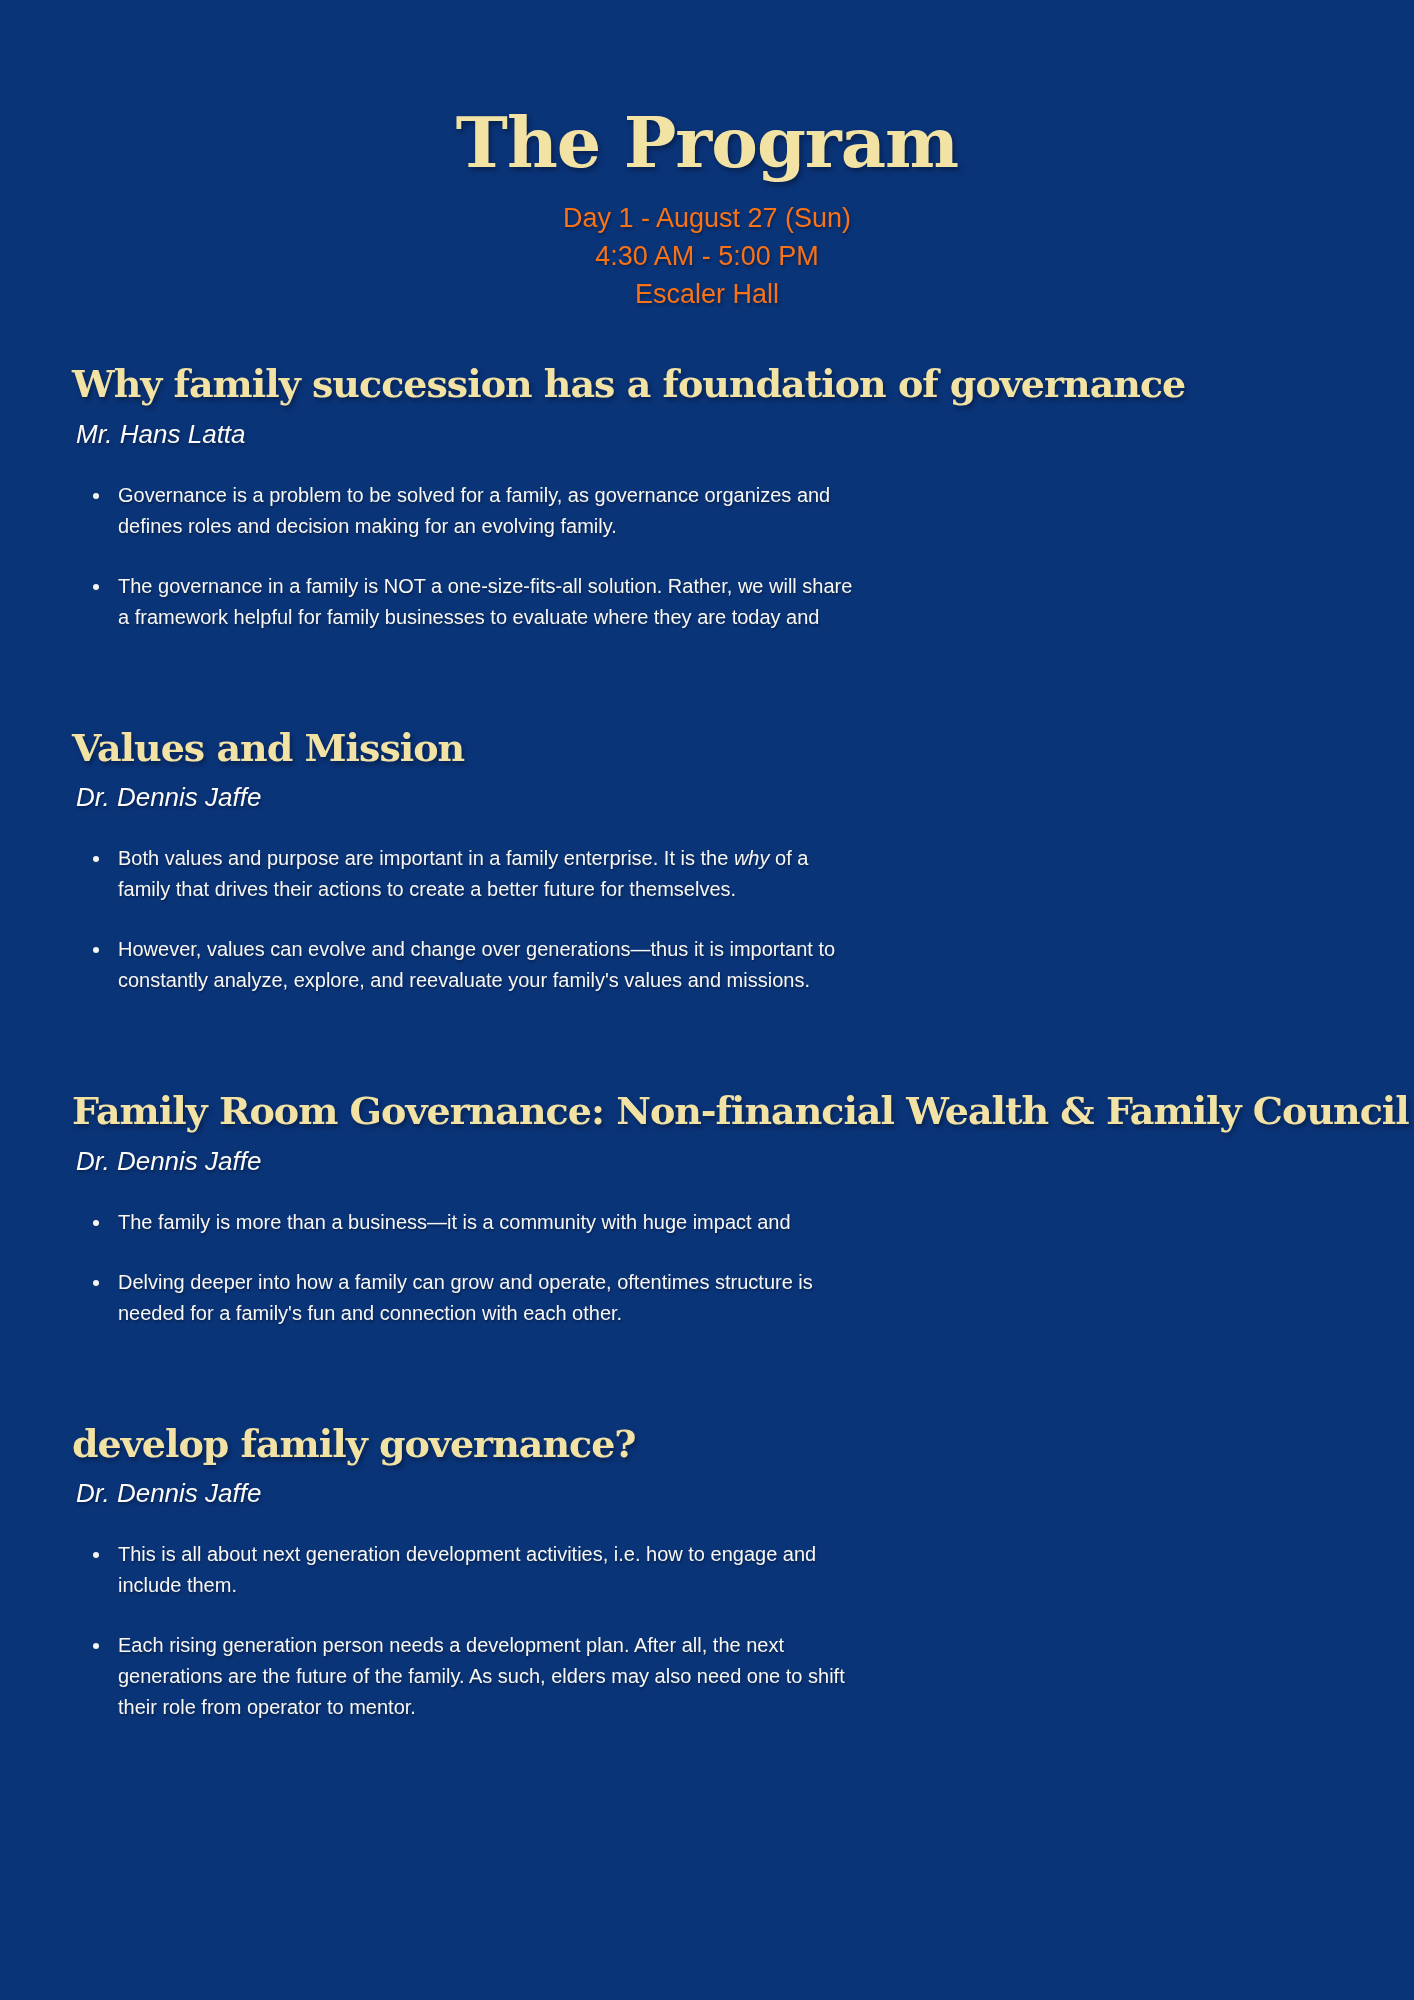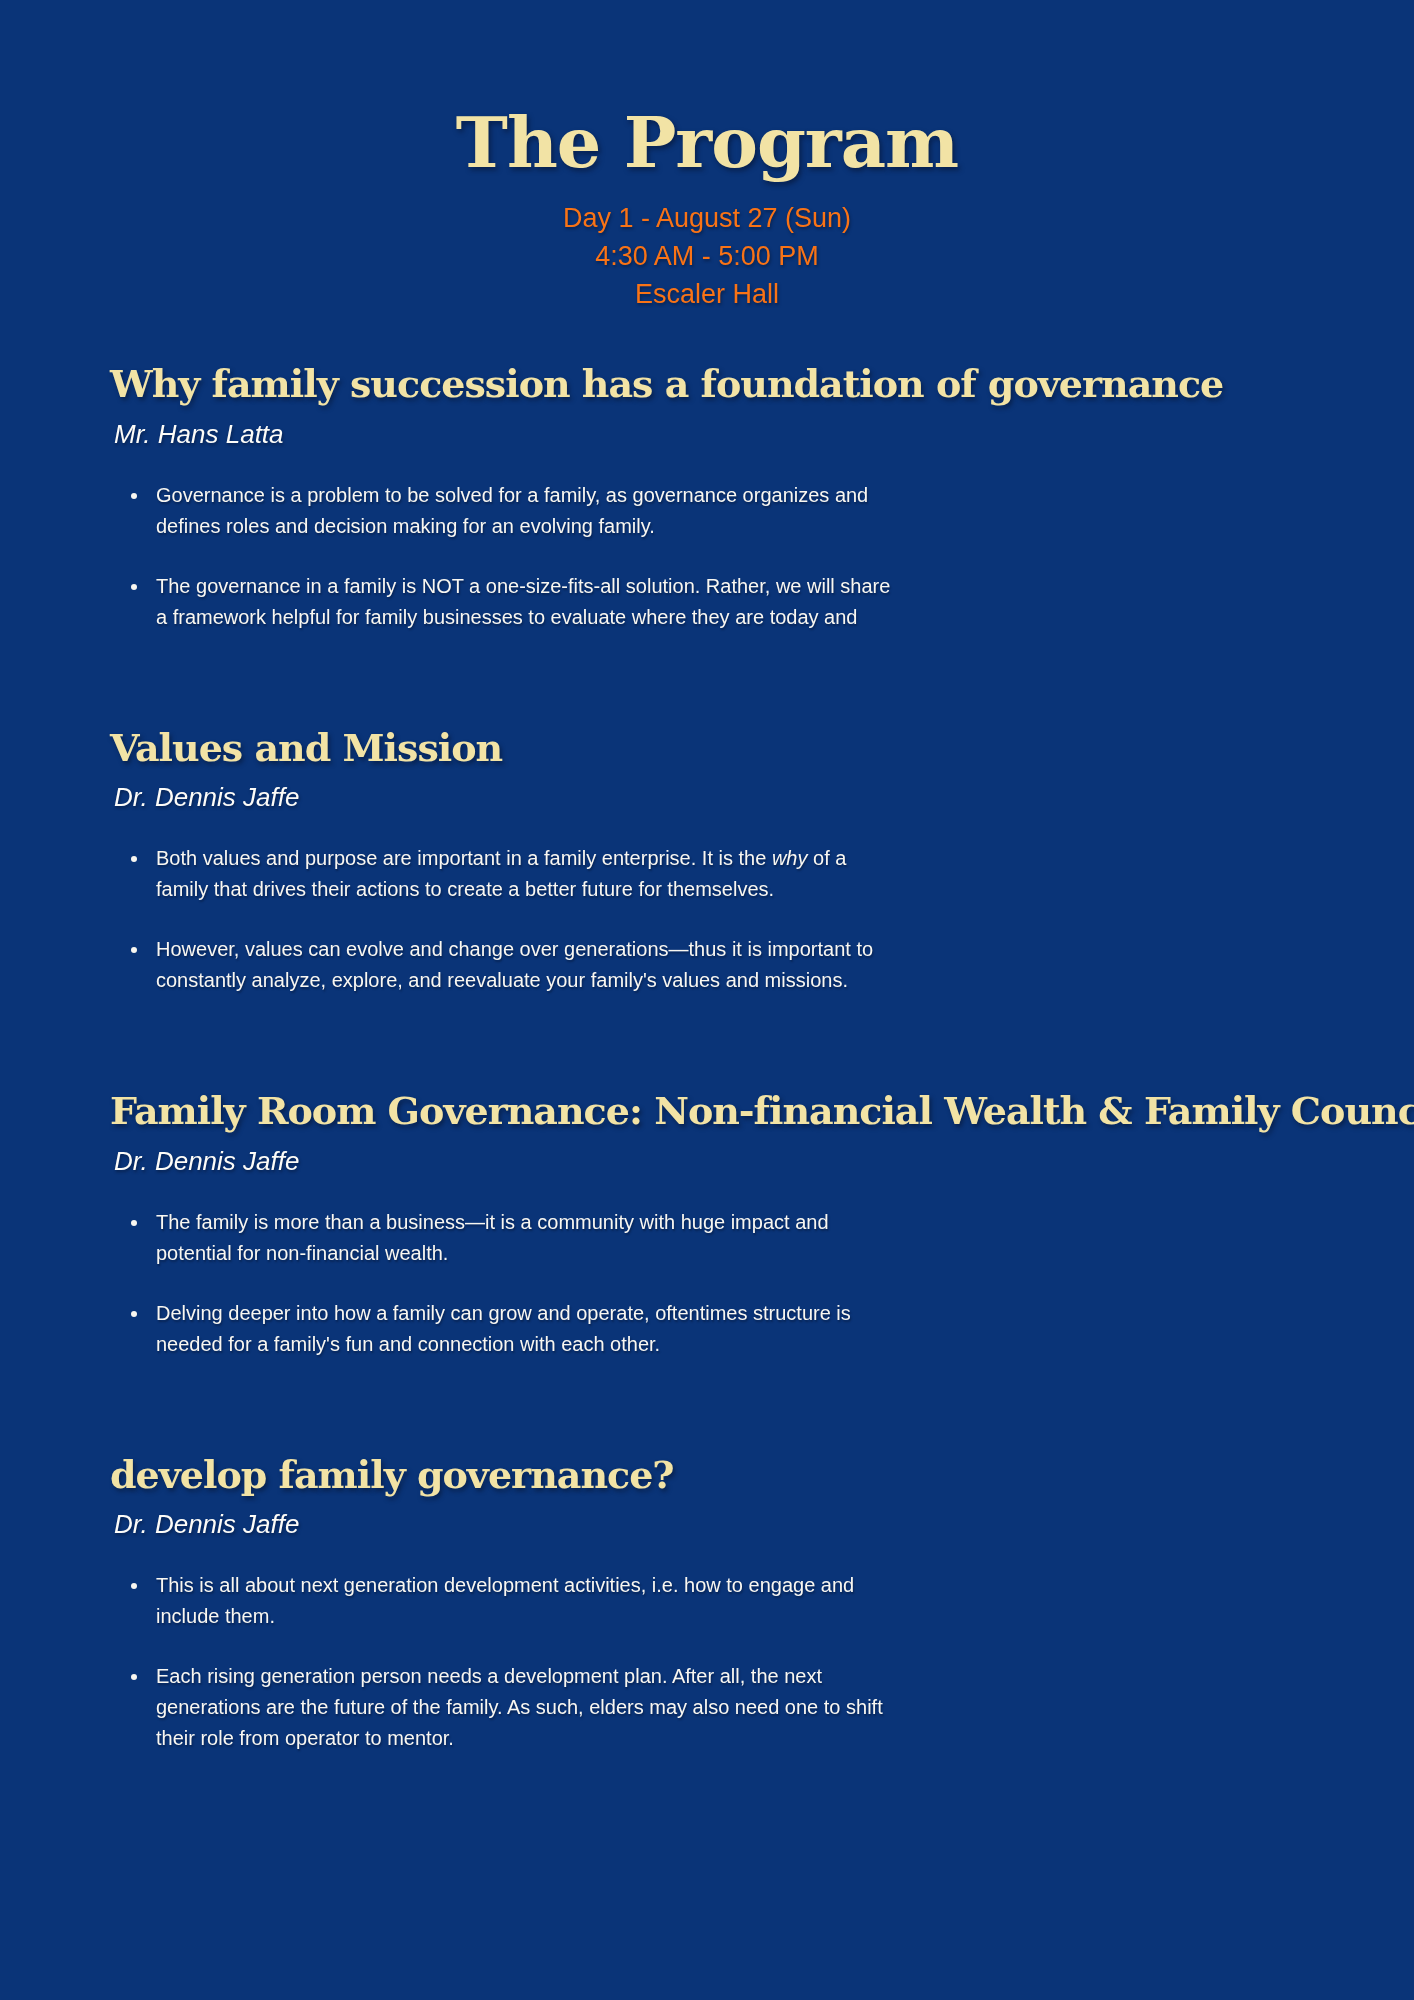--- a/index.html
+++ b/index.html
@@ -10,21 +10,21 @@
     width: 1414px;
     height: 2000px;
     background: #0A3478;
     font-family: "Liberation Sans", sans-serif;
     overflow: hidden;
   }
   .page {
     width: 1414px;
     height: 2000px;
     box-sizing: border-box;
-    padding: 0 110px;
+    padding: 0 72px;
   }
   
   header {
     text-align: center;
     padding-top: 104px;
   }
   .page-title {
     font-family: "DejaVu Serif", serif;
     font-weight: bold;
     font-size: 70px;
@@ -141,21 +141,20 @@
   </section>
 
   <section class="session">
     <h2 class="session-title">
           <div class="title-line">Family Room Governance: Non-financial Wealth &amp; Family Council</div>
         </h2>
     <div class="speaker">Dr. Dennis Jaffe</div>
     <ul class="bullets">
           <li>
             <div class="bullet-line"><span>The family is more than a business—it is a community with huge impact and</span></div>
-            <div class="bullet-line"><span>potential for non-financial wealth.</span></div>
           </li>
           <li>
             <div class="bullet-line"><span>Delving deeper into how a family can grow and operate, oftentimes structure is</span></div>
             <div class="bullet-line"><span>needed for a family's fun and connection with each other.</span></div>
           </li>
         </ul>
   </section>
 
   <section class="session">
     <h2 class="session-title">

